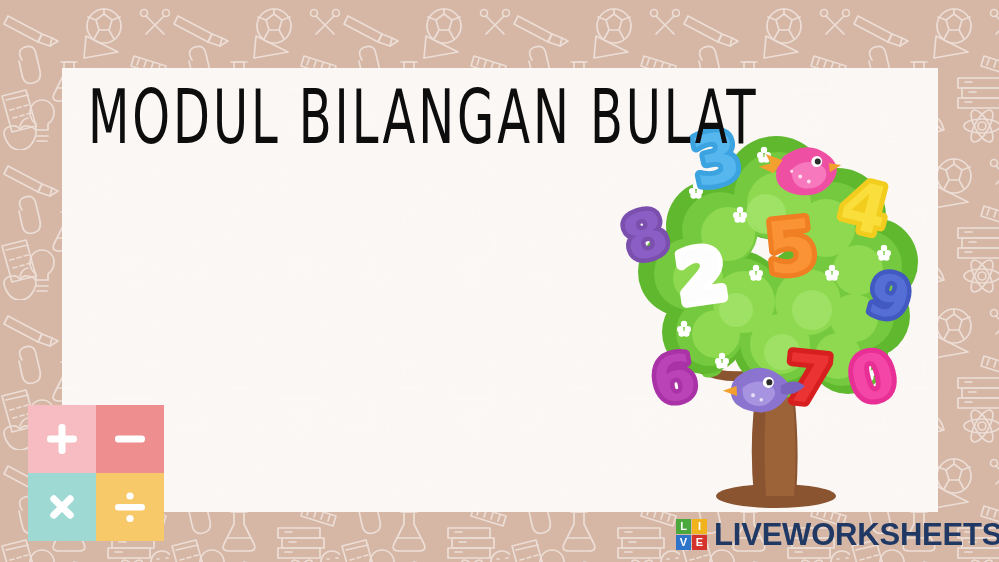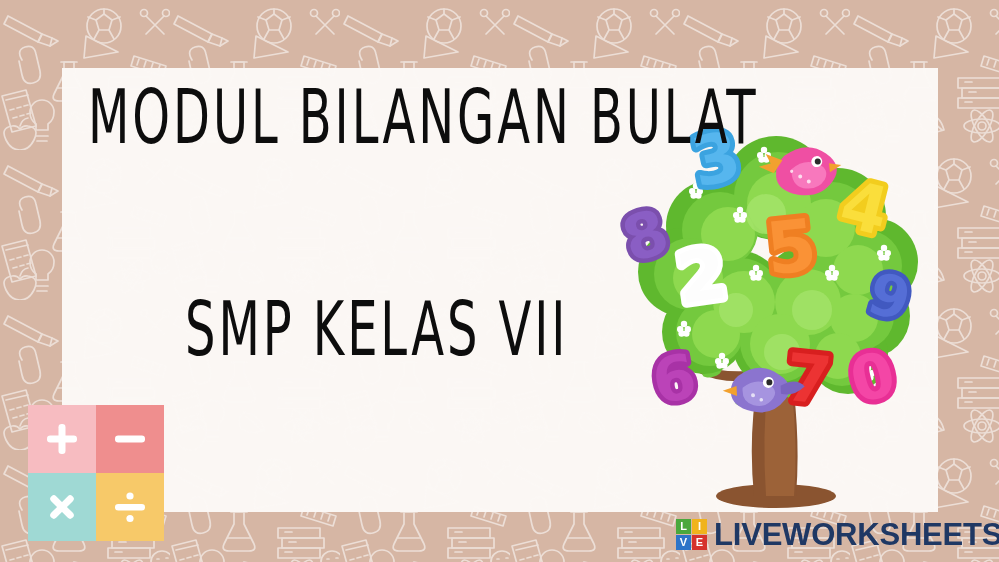--- a/index.html
+++ b/index.html
@@ -437,23 +437,20 @@
             <circle cx="22" cy="25" r="1.8"></circle>
         </g>
       </g>
     </svg>
   </div>
 
   <div class="title-wrap" id="title-main">
     <span class="hand-title">MODUL BILANGAN BULAT</span>
   </div>
 
-  <div class="title-wrap" id="title-sub">
-    <span class="hand-title">SMP KELAS VII</span>
-  </div>
 
   <div id="op-tiles">
     <div class="op-tile op-plus">
       <svg width="36" height="36" viewBox="0 0 36 36" aria-hidden="true">
         <rect x="14.5" y="3" width="7" height="30" rx="3.2" fill="#ffffff"></rect>
         <rect x="3" y="14.5" width="30" height="7" rx="3.2" fill="#ffffff"></rect>
       </svg>
     </div>
     <div class="op-tile op-minus">
       <svg width="36" height="36" viewBox="0 0 36 36" aria-hidden="true">

